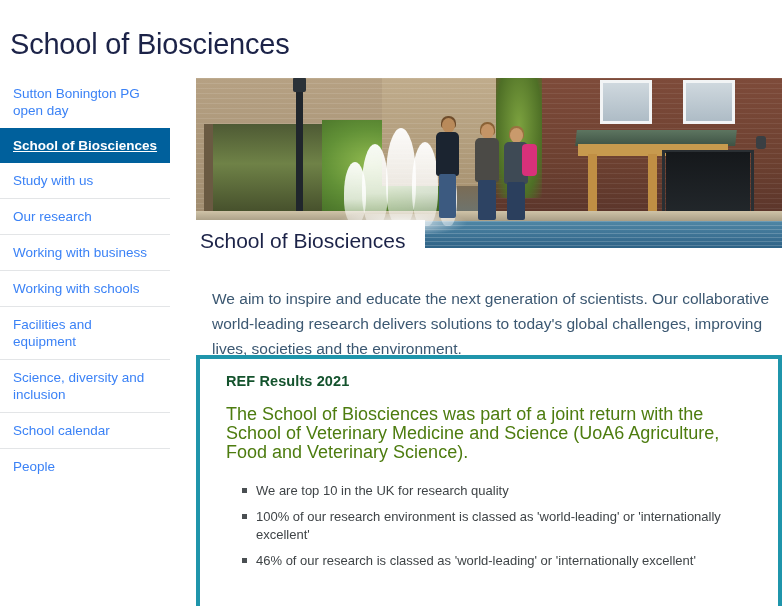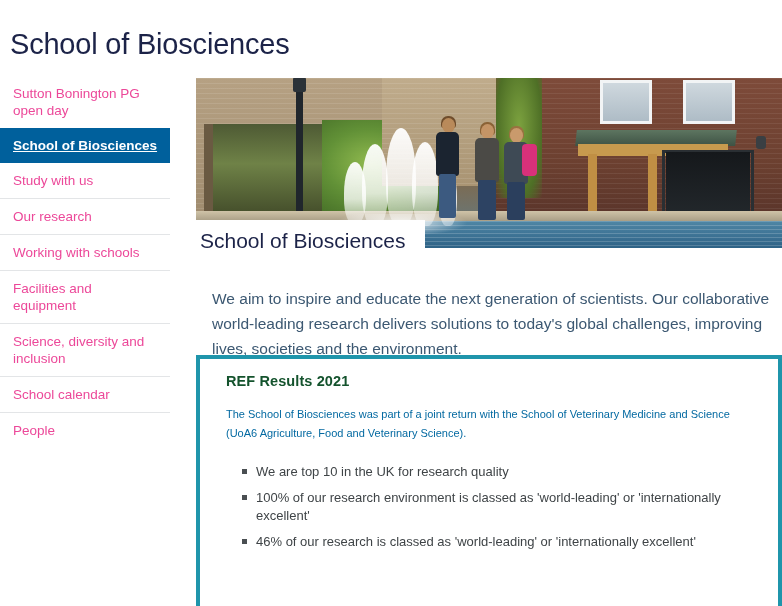--- a/index.html
+++ b/index.html
@@ -27,21 +27,21 @@
   .sidebar {
     position: absolute;
     left: 0; top: 78px;
     width: 170px;
   }
   .nav-item {
     position: relative;
     padding: 9px 12px 9px 13px;
     font-size: 13.5px;
     line-height: 17px;
-    color: #ec4899;
+    color: #3b82f6;
     border-bottom: 1px solid #e3e5e7;
     cursor: pointer;
   }
   .nav-item.first { border-bottom: none; padding-top: 7px; }
   .nav-item.active {
     background: #00609c;
     color: #ffffff;
     font-weight: bold;
     border-bottom: none;
     padding-top: 9px;
@@ -248,23 +248,23 @@
     padding: 14px 26px 10px 26px;
   }
   .ref-heading {
     font-size: 14.5px;
     font-weight: bold;
     color: #14532d;
     margin: 0 0 16px 0;
     letter-spacing: .1px;
   }
   .ref-para {
-    font-size: 11px;
+    font-size: 18px;
     line-height: 19px;
-    color: #0369a1;
+    color: #4d7c0f;
     margin: 0 0 20px 0;
   }
   .ref-list {
     margin: 0 0 16px 0;
     padding: 0 0 0 30px;
     list-style: none;
   }
   .ref-list li {
     position: relative;
     font-size: 13px;
@@ -299,20 +299,23 @@
       <span class="nav-label">Sutton Bonington PG open day</span>
     </div>
     <div class="nav-item active">
       <span class="nav-label">School of Biosciences</span>
     </div>
     <div class="nav-item">
       <span class="nav-label">Study with us</span>
     </div>
     <div class="nav-item">
       <span class="nav-label">Our research</span>
+    </div>
+    <div class="nav-item">
+      <span class="nav-label">Working with business</span>
     </div>
     <div class="nav-item">
       <span class="nav-label">Working with schools</span>
     </div>
     <div class="nav-item">
       <span class="nav-label">Facilities and equipment</span>
     </div>
     <div class="nav-item">
       <span class="nav-label">Science, diversity and inclusion</span>
     </div>

